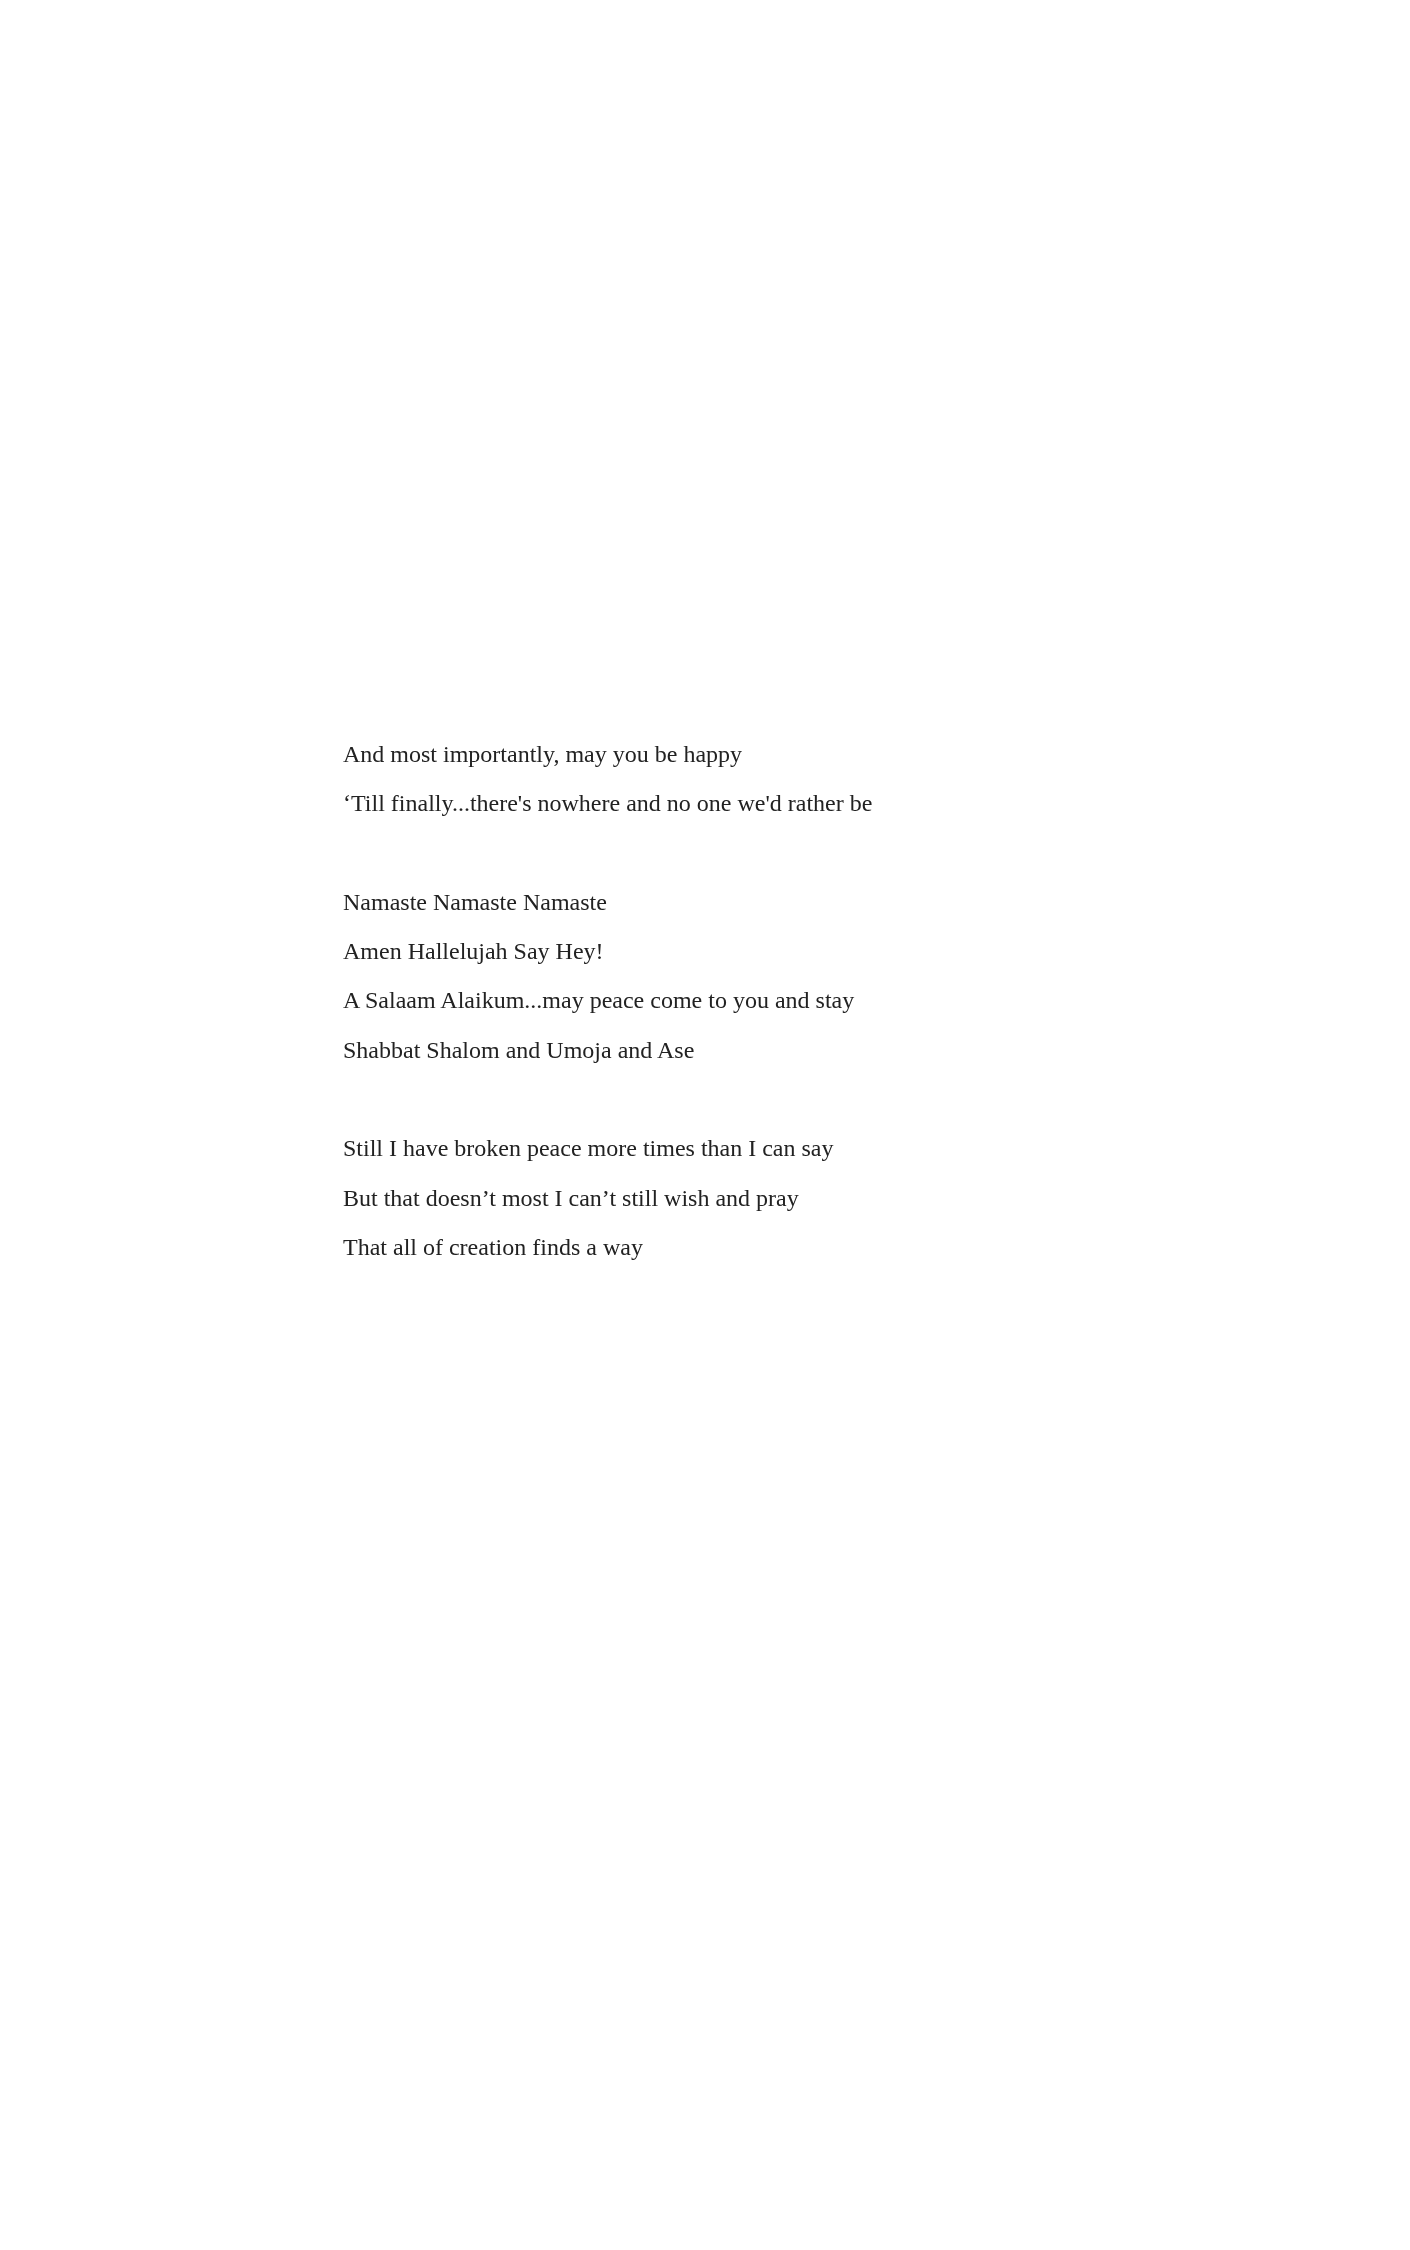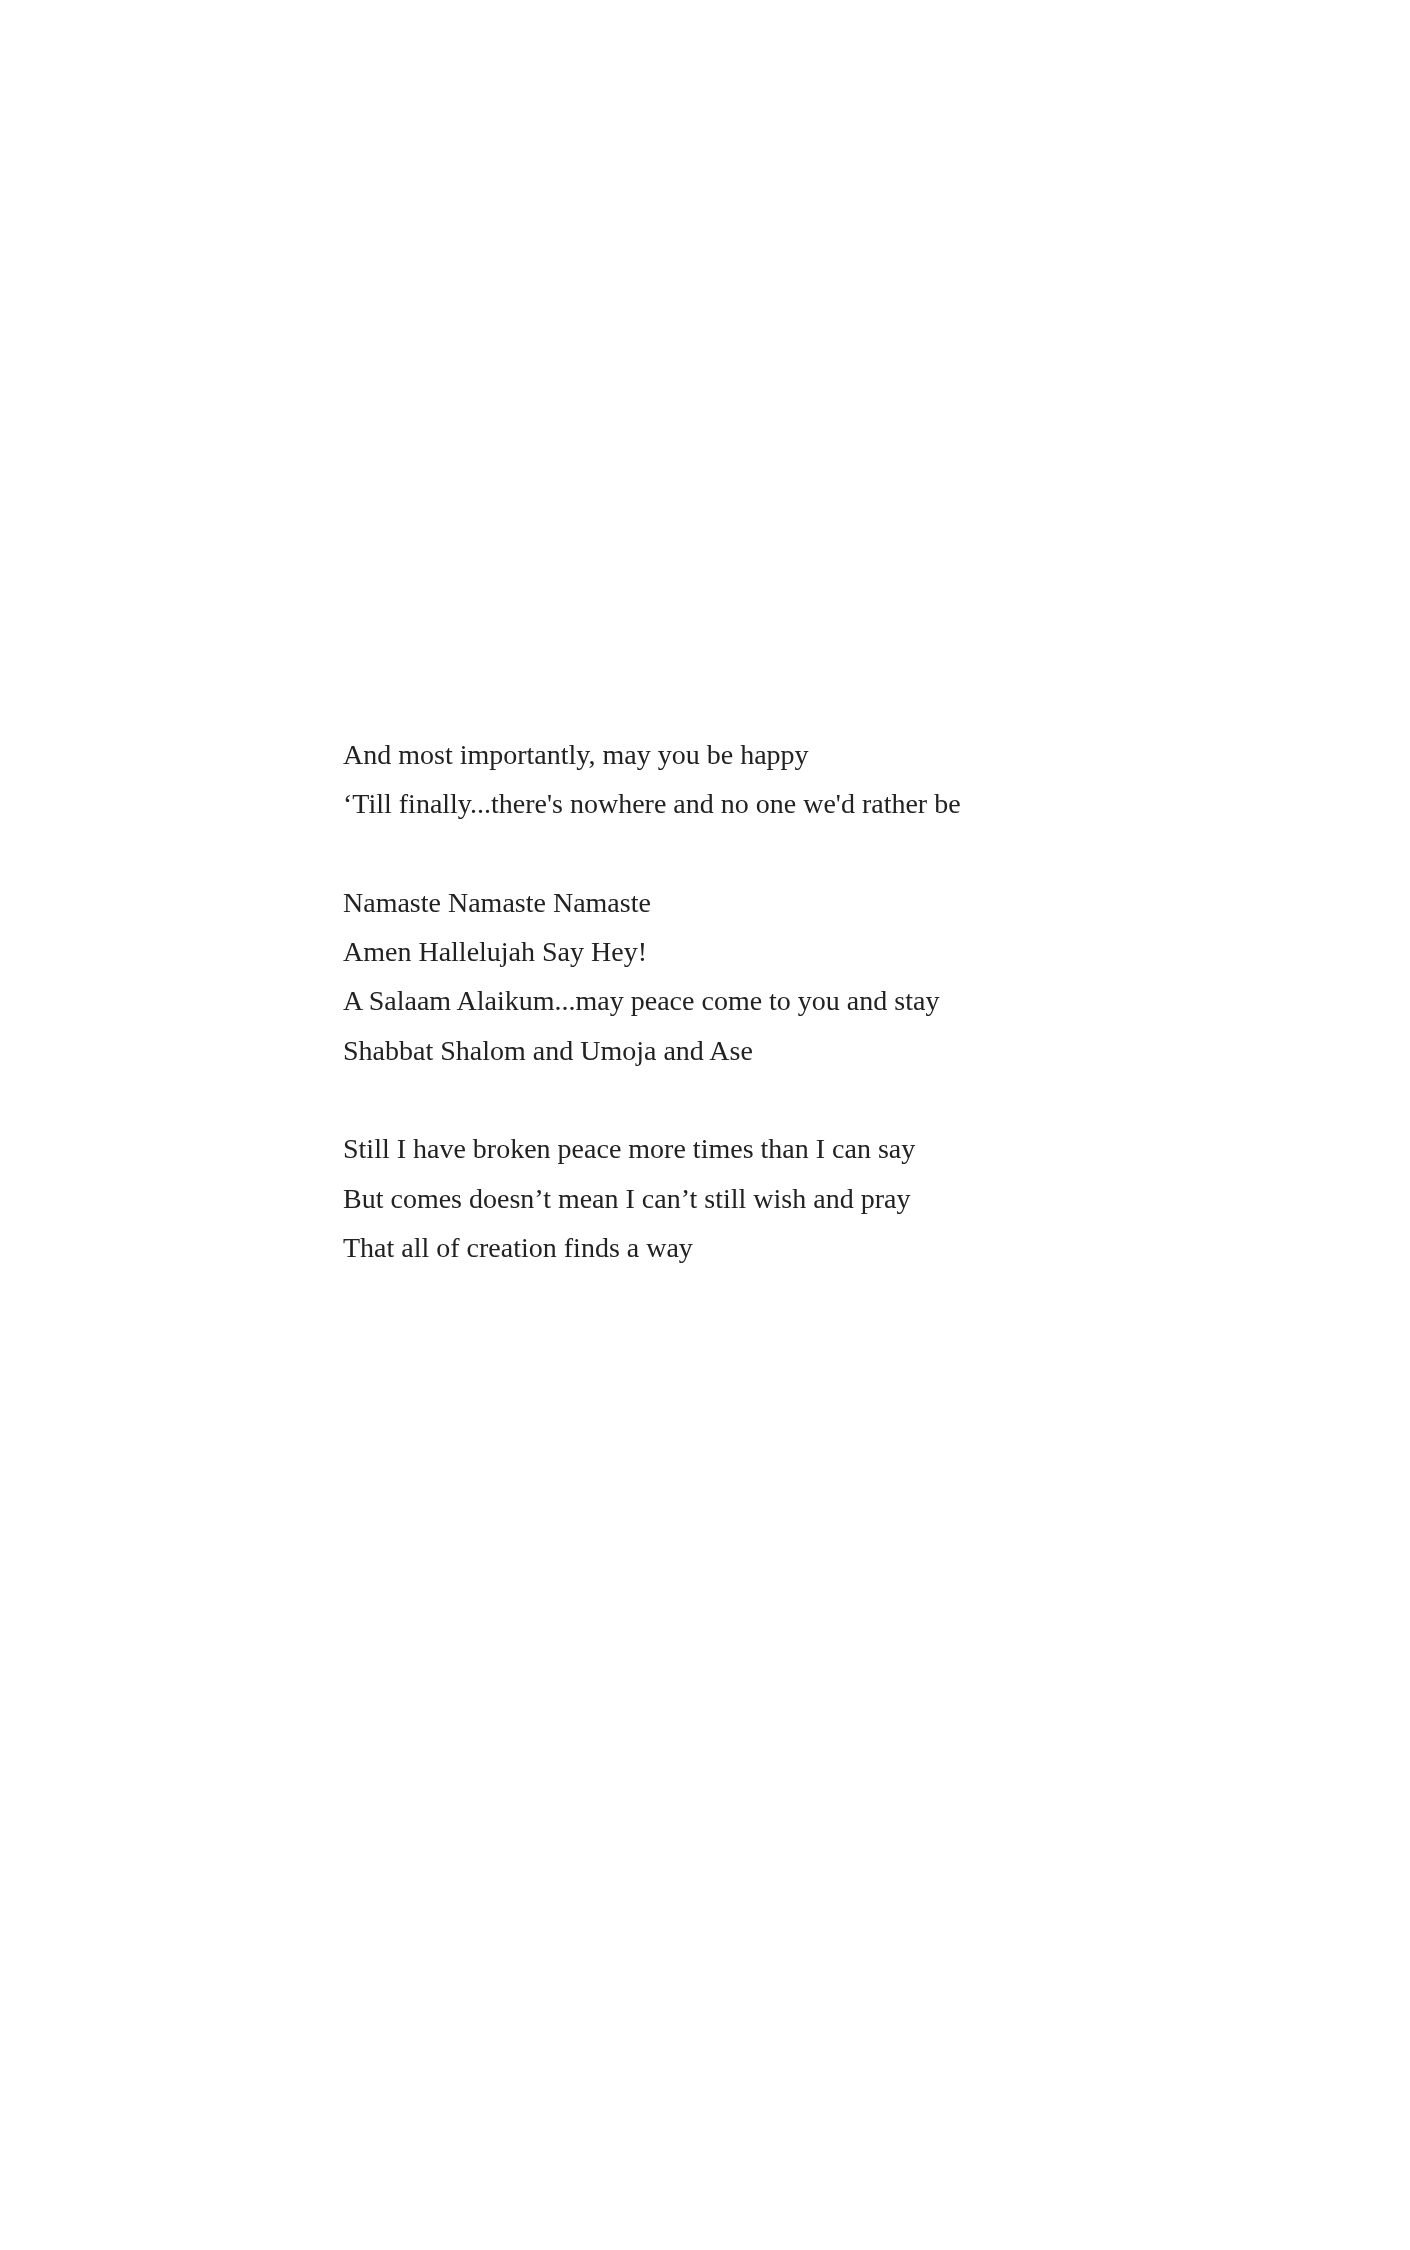--- a/index.html
+++ b/index.html
@@ -1,36 +1,36 @@
 <!DOCTYPE html>
 <html><head>
 <meta charset="utf-8">
 <style>
   html, body { margin:0; padding:0; background:#ffffff; }
   body { width:1410px; height:2250px; position:relative; overflow:hidden; }
   .poem {
     position:absolute; left:343px; top:730px;
     font-family: "Liberation Serif", "DejaVu Serif", serif;
-    font-size:28px; line-height:49.3px; color:#222222;
+    font-size:24px; line-height:49.3px; color:#222222;
   }
   .stanza { margin:0 0 49.3px 0; }
   .line { display:block; white-space:nowrap; }
 </style>
 </head>
 <body>
 
 <div class="poem">
   <div class="stanza">
     <span class="line">And most importantly, may you be happy</span>
     <span class="line">‘Till finally...there's nowhere and no one we'd rather be</span>
   </div>
   <div class="stanza">
     <span class="line">Namaste Namaste Namaste</span>
     <span class="line">Amen Hallelujah Say Hey!</span>
     <span class="line">A Salaam Alaikum...may peace come to you and stay</span>
     <span class="line">Shabbat Shalom and Umoja and Ase</span>
   </div>
   <div class="stanza">
     <span class="line">Still I have broken peace more times than I can say</span>
-    <span class="line">But comes doesn’t mean I can’t still wish and pray</span>
+    <span class="line">But that doesn’t most I can’t still wish and pray</span>
     <span class="line">That all of  creation finds a way</span>
   </div>
 </div>
 
 </body></html>

